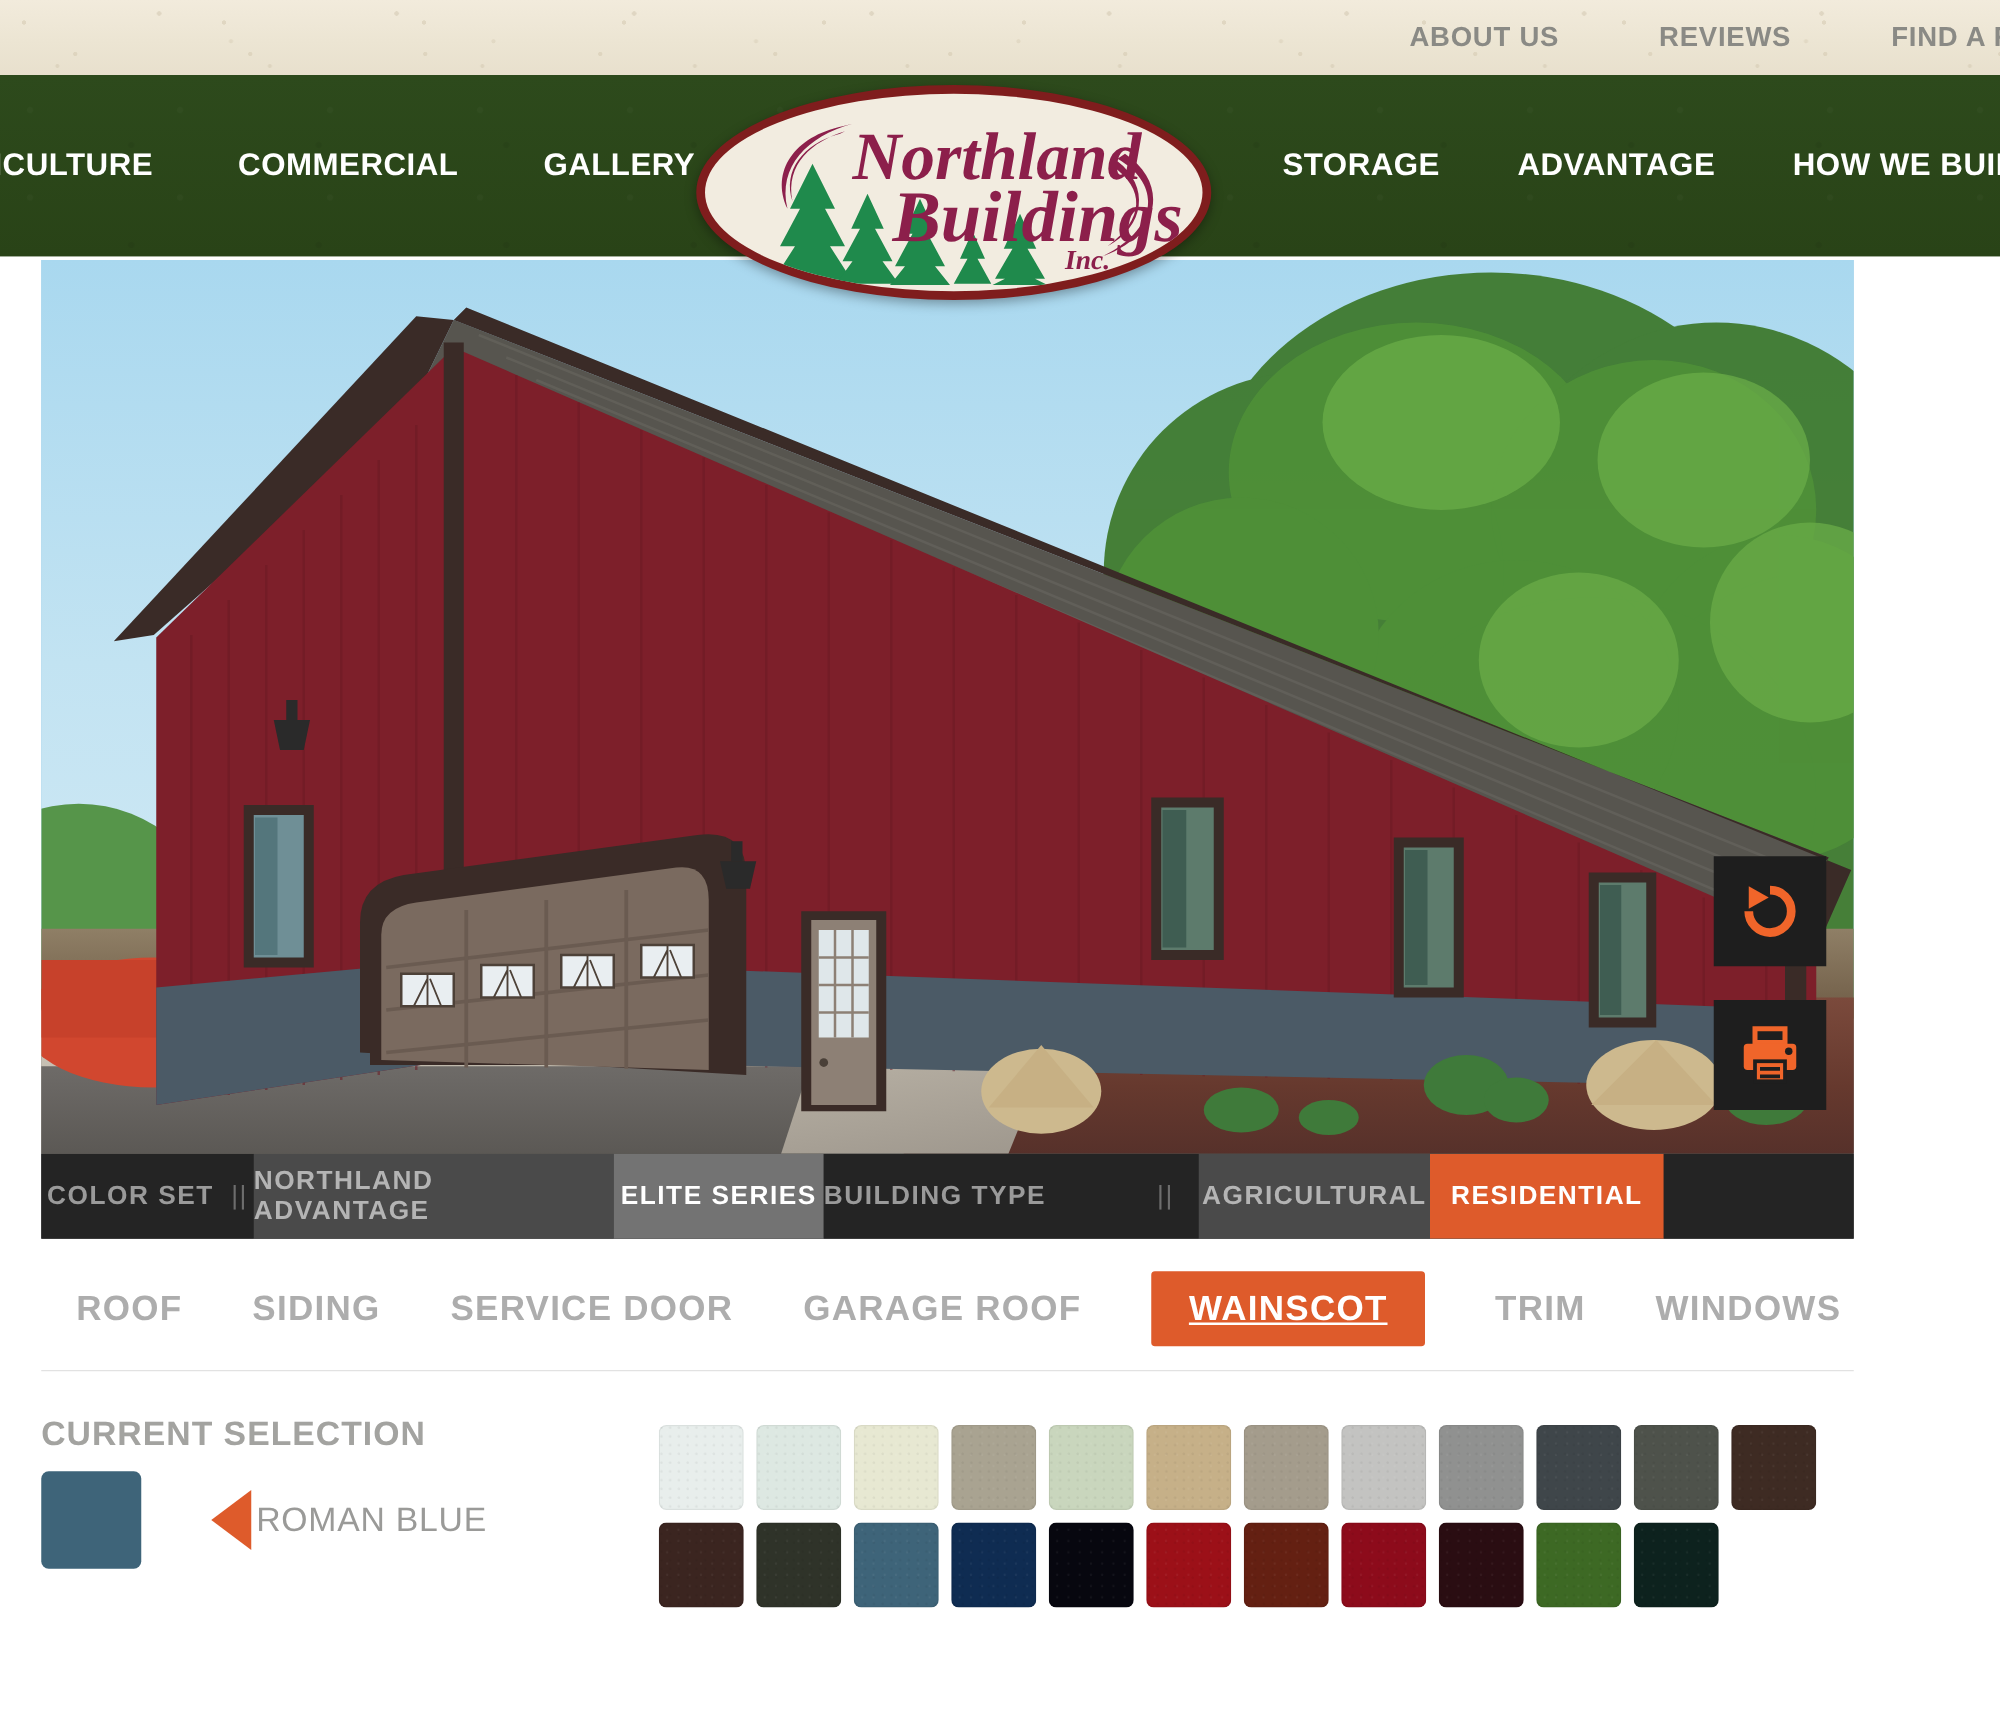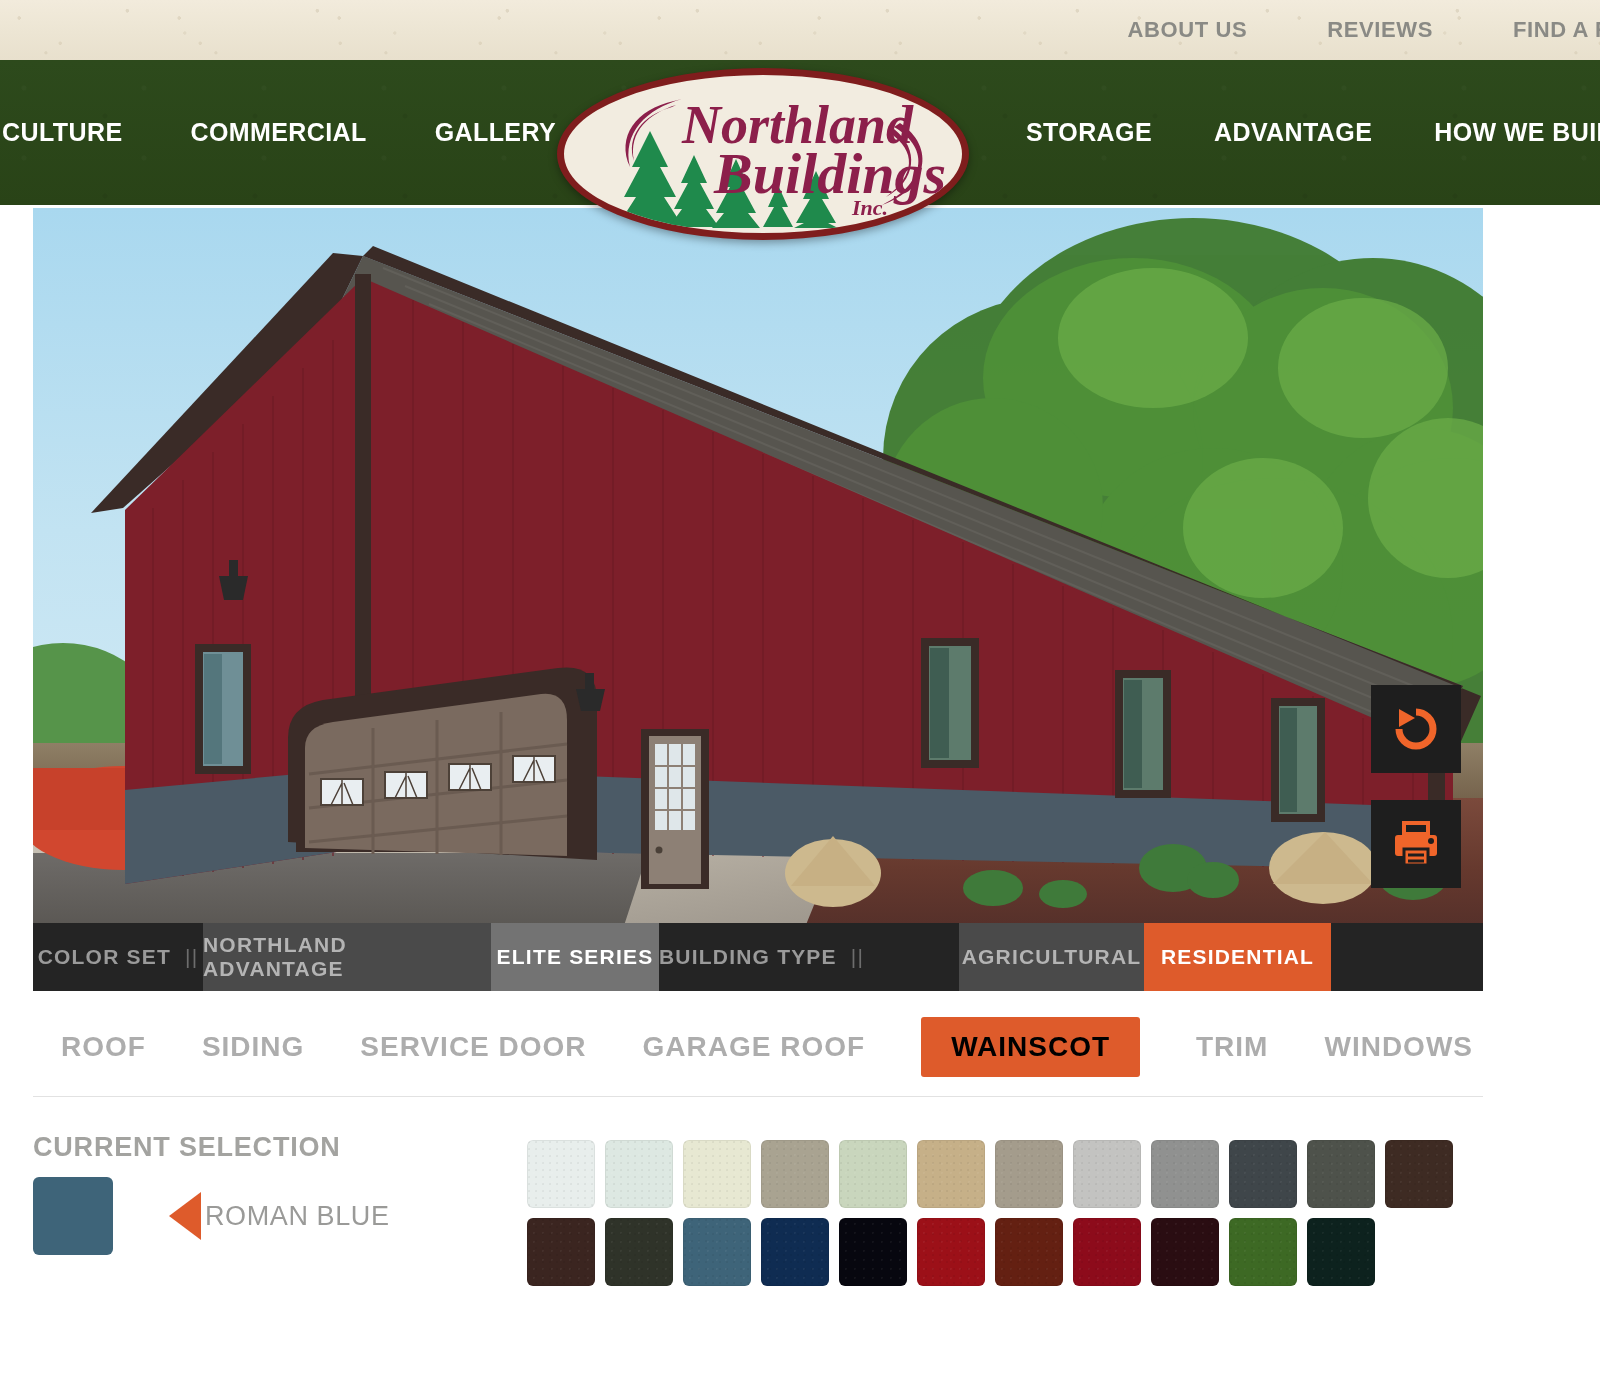--- a/index.html
+++ b/index.html
@@ -151,22 +151,22 @@
     display: flex; align-items: center;
   }
   .comp-tab {
     font-size: 28px; font-weight: bold; letter-spacing: 1px;
     color: #adadad; cursor: pointer;
     padding: 14px 0; margin: 0 28px;
     font-family: "Liberation Sans Narrow","Liberation Sans", sans-serif;
     white-space: nowrap;
   }
   .comp-tab.active {
-    background: #de5b2b; color: #000000;
-    padding: 14px 30px; border-radius: 3px;
+    background: #de5b2b; color: #ffffff;
+    padding: 14px 30px; border-radius: 3px; text-decoration: underline;
   }
 
   .divider {
     position: absolute; left: 33px; top: 1096px;
     width: 1450px; height: 1px; background: #e2e2e2;
   }
 
   
   .cur-sel { position: absolute; left: 33px; top: 1132px; width: 430px; }
   .cur-sel-title {
@@ -451,21 +451,21 @@
   </div>
 </div>
 
 <div class="option-bar">
   <div class="ob-label" style="width:170px">
     <span>COLOR SET</span>
     <span class="pipes">||</span>
   </div>
   <div class="ob-opt inactive" style="width:288px">NORTHLAND ADVANTAGE</div>
   <div class="ob-opt active" style="width: 168px; background: #737373;">ELITE SERIES</div>
-  <div class="ob-label" style="width:300px;justify-content:flex-start;padding-right:10px">
+  <div class="ob-label" style="width:300px;justify-content:space-between;padding-right:20px">
     <span>BUILDING TYPE</span>
     <span class="pipes">||</span>
   </div>
   <div class="ob-opt inactive" style="width:185px">AGRICULTURAL</div>
   <div class="ob-opt active" style="width: 187px; background: rgb(222, 91, 43);">RESIDENTIAL</div>
   <div class="ob-spacer"></div>
 </div>
 
 <div class="comp-tabs">
   <div class="comp-tab" style="">ROOF</div>

